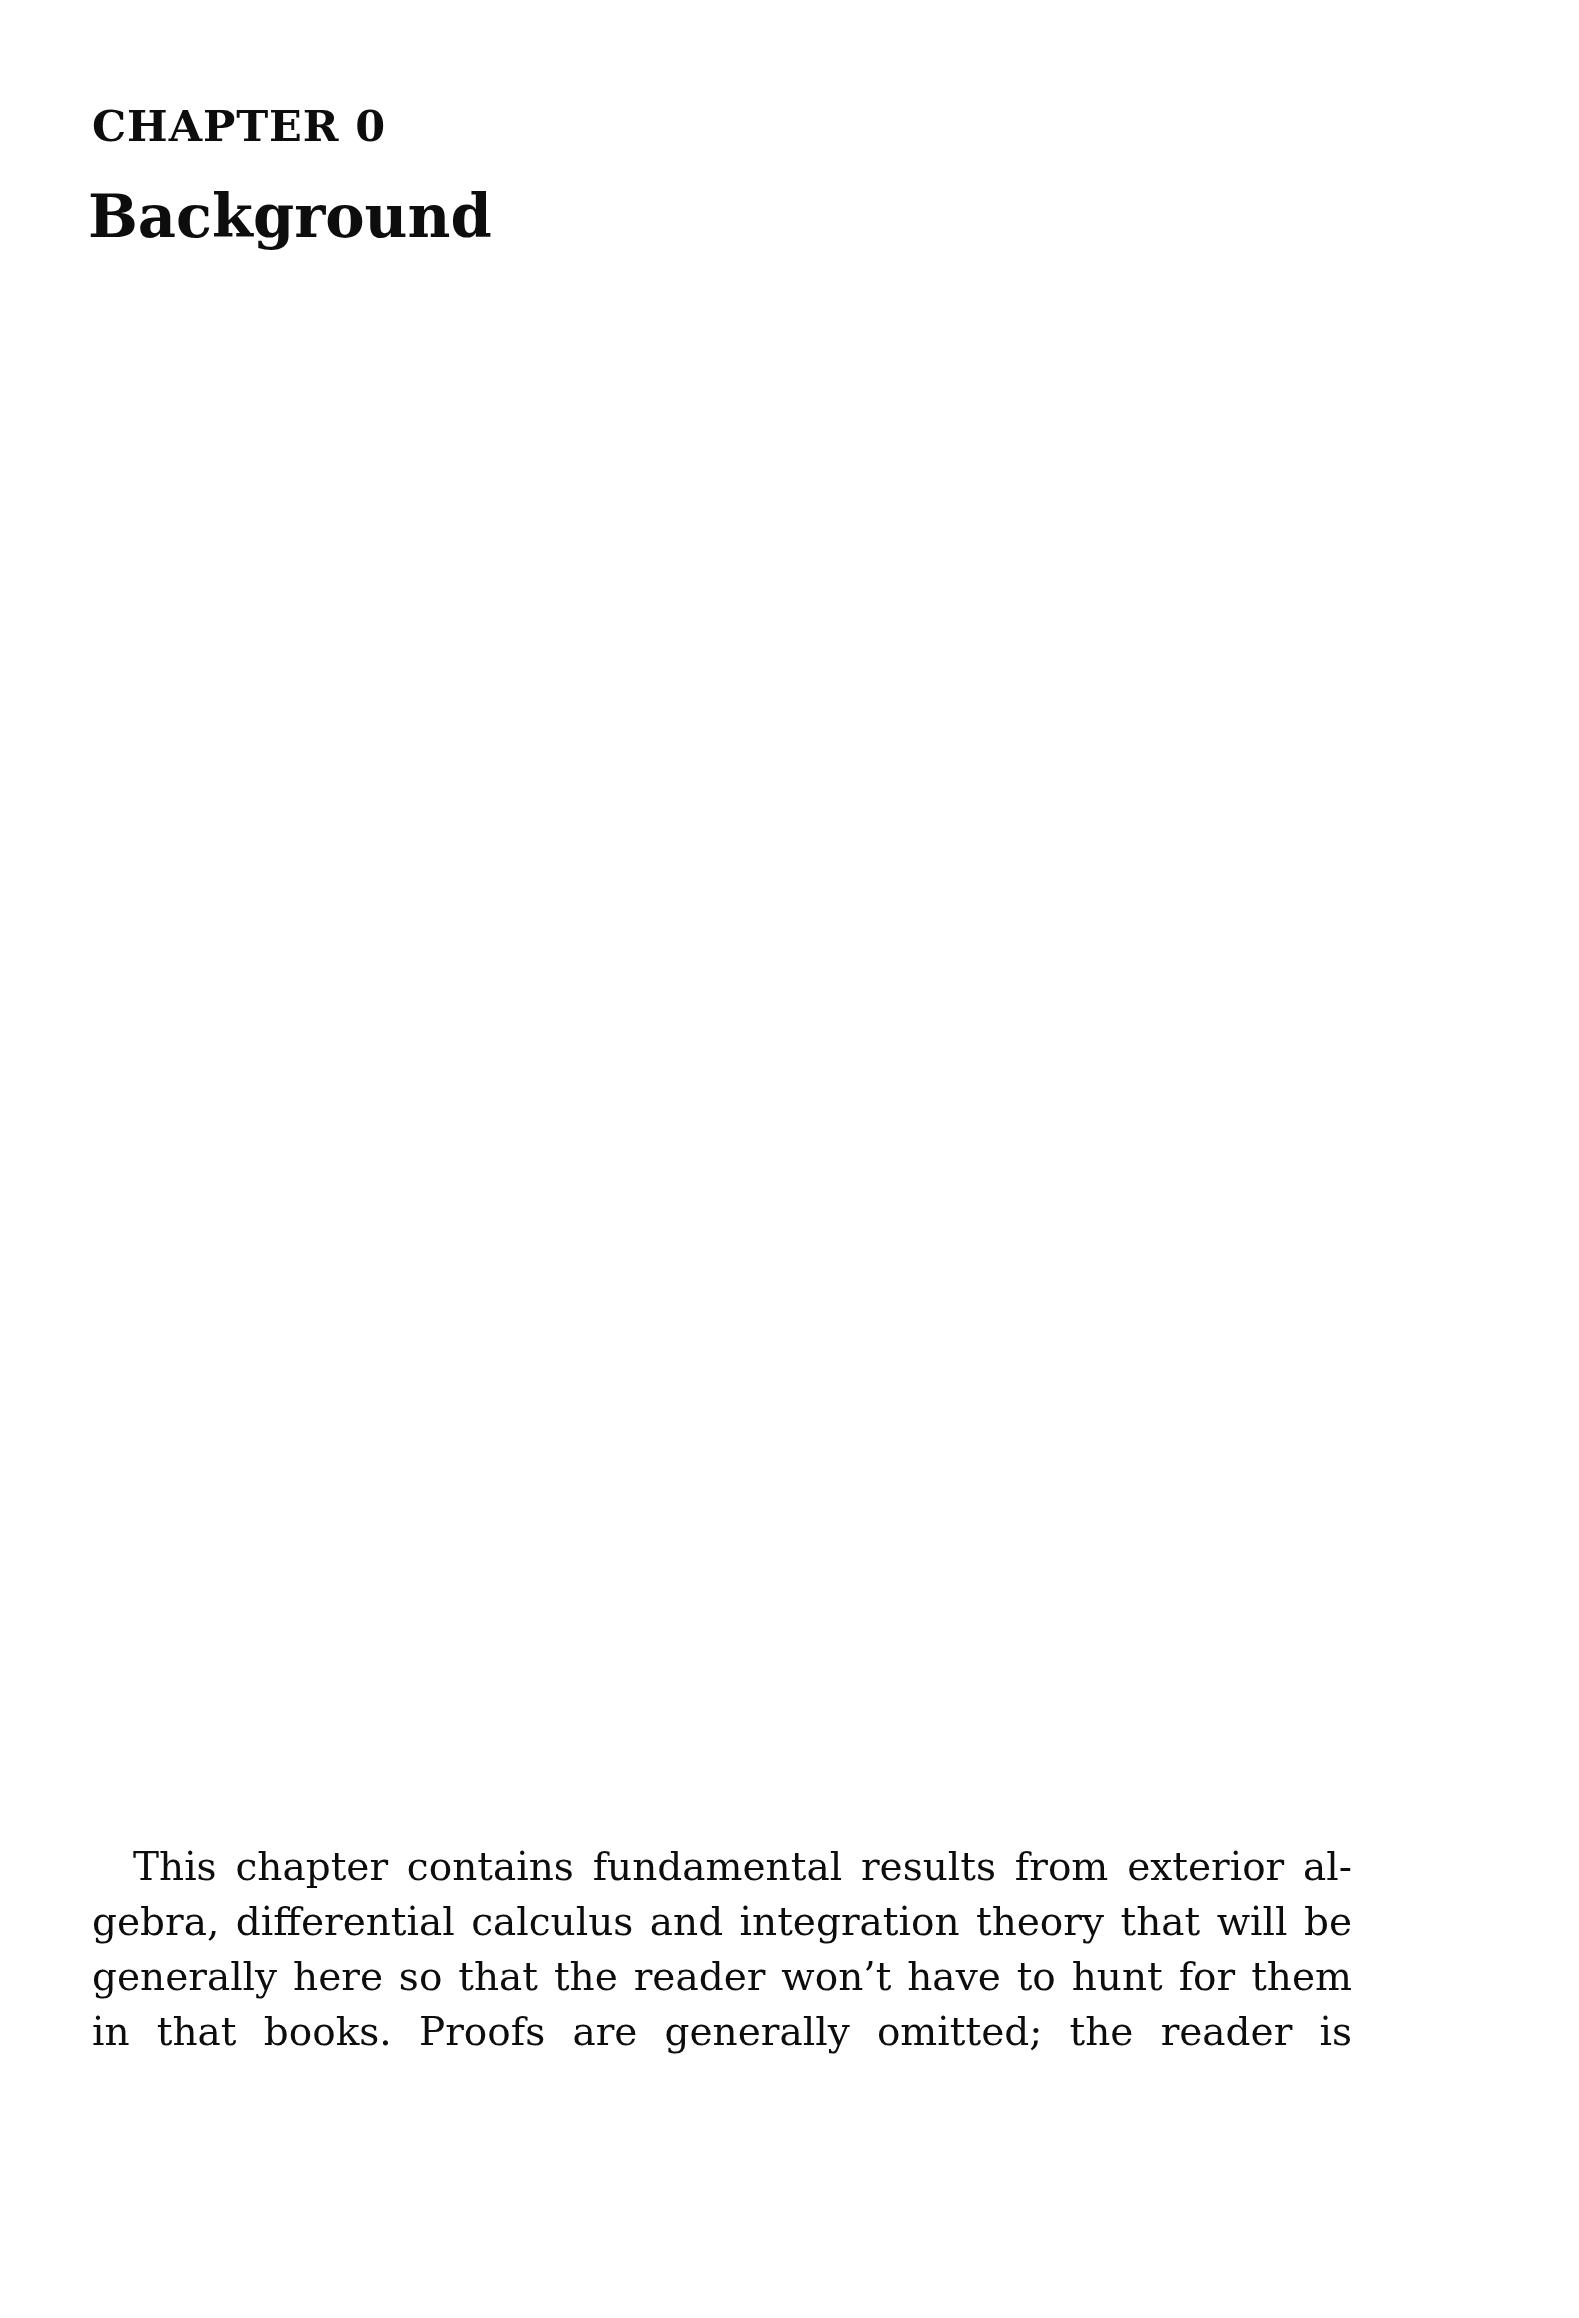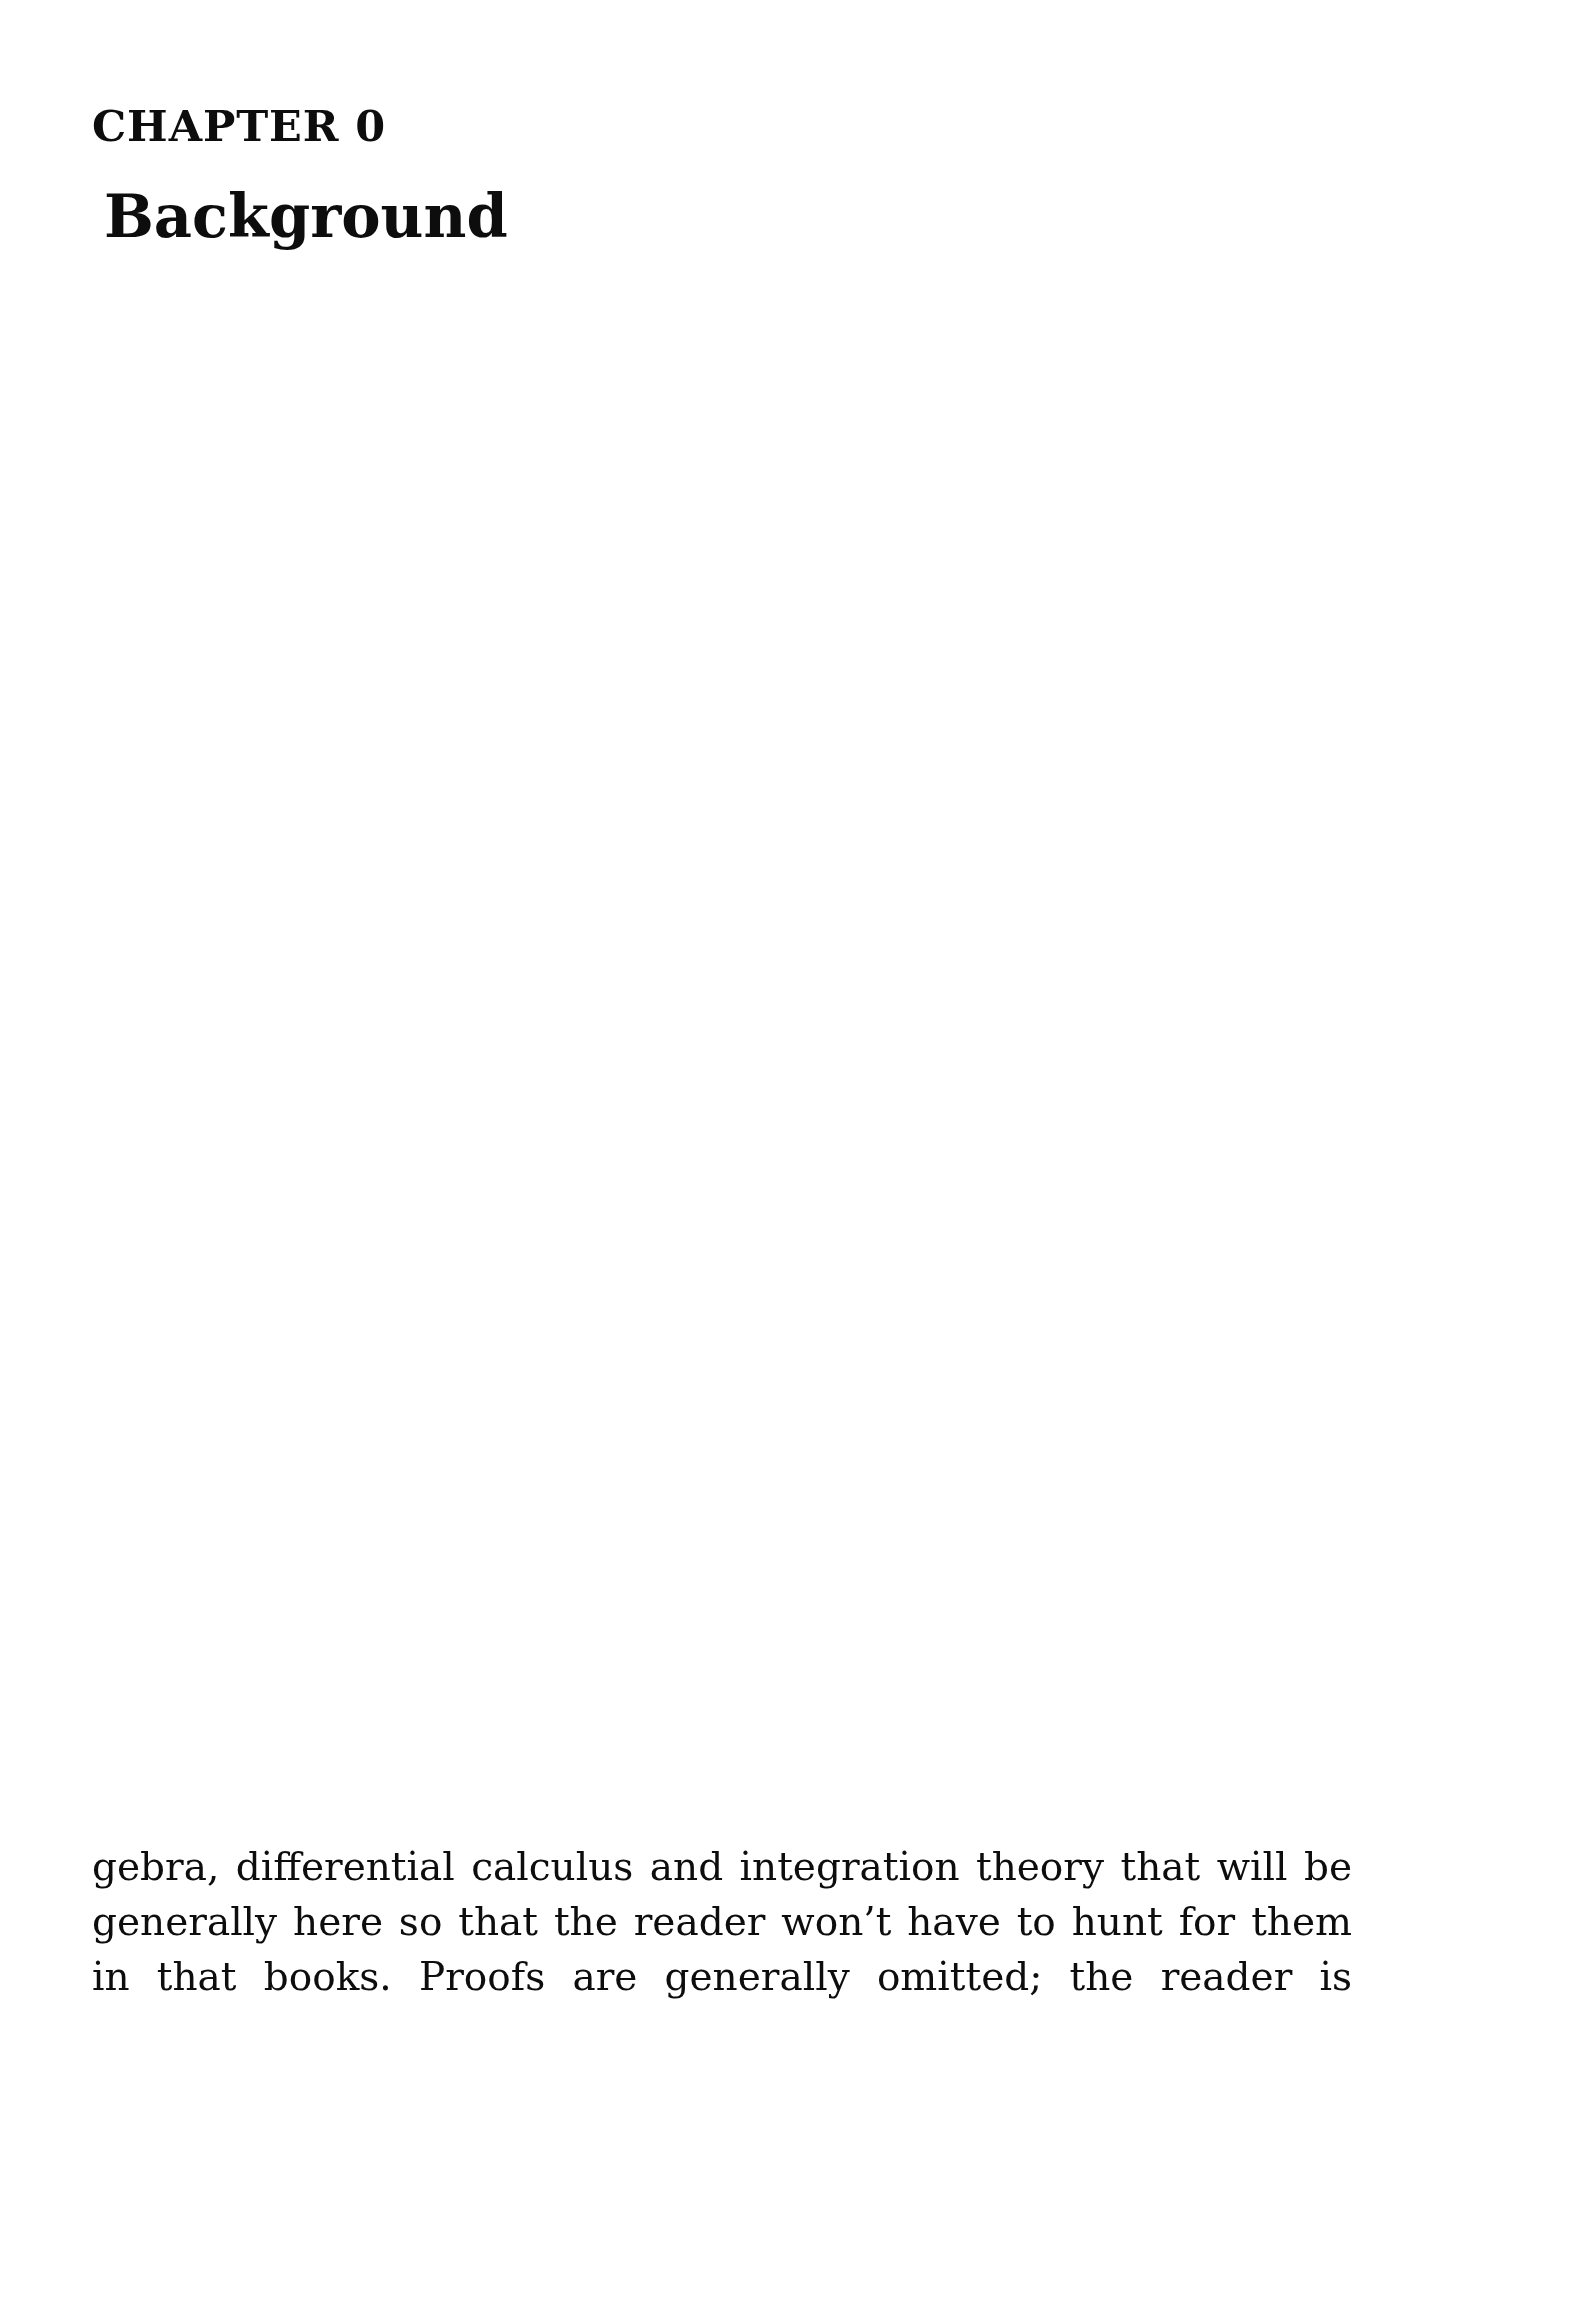--- a/index.html
+++ b/index.html
@@ -22,21 +22,21 @@
     left: 92px;
     top: 81px;
     font-size: 43px;
     font-weight: bold;
     letter-spacing: 0.9px;
     line-height: 1;
     white-space: nowrap;
   }
   .page-title {
     position: absolute;
-    left: 104px;
+    left: 88px;
     top: 163px;
     margin: 0;
     font-size: 59px;
     font-weight: bold;
     line-height: 1;
     white-space: nowrap;
   }
   .body-paragraph {
     position: absolute;
     left: 92px;
@@ -61,19 +61,20 @@
 </head>
 <body>
 
 <div class="page">
 
   <div class="chapter-label">CHAPTER 0</div>
 
   <h1 class="page-title">Background</h1>
 
   <div class="body-paragraph">
+    <div class="pline just indent">This chapter contains fundamental results from exterior al-</div>
     <div class="pline just">gebra, differential calculus and integration theory that will be</div>
     <div class="pline just">generally here so that the reader won’t have to hunt for them</div>
     <div class="pline just">in that books. Proofs are generally omitted; the reader is</div>
   </div>
 
 </div>
 
 
 </body></html>

